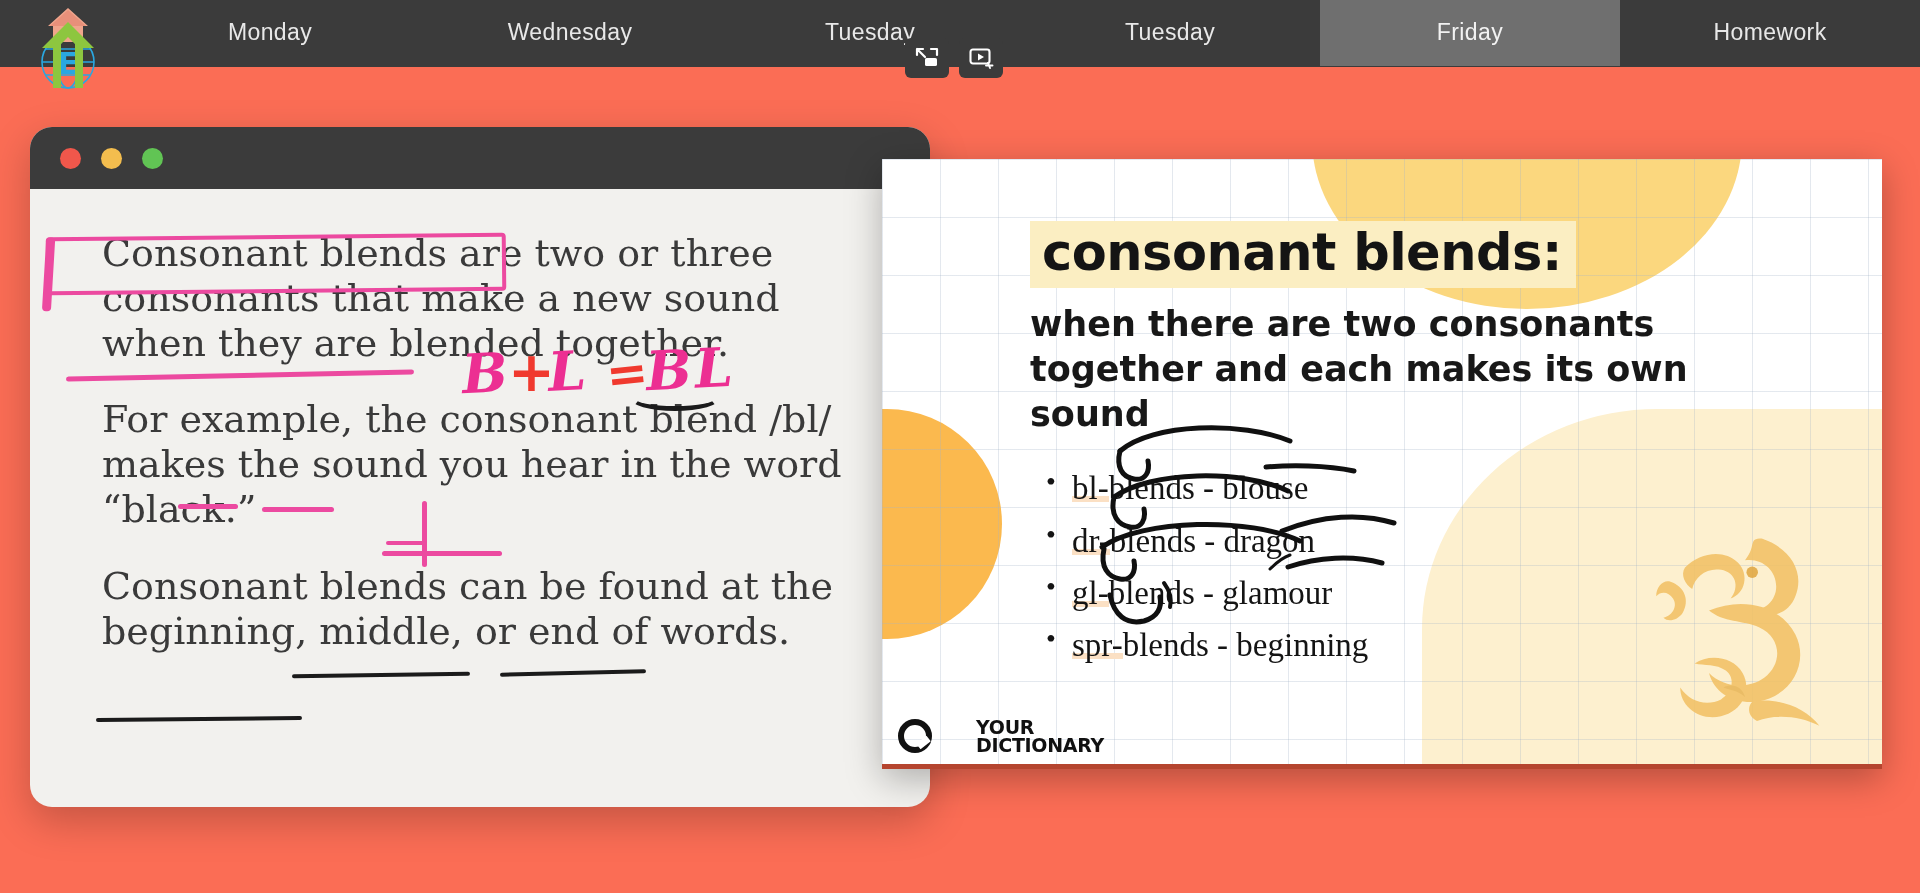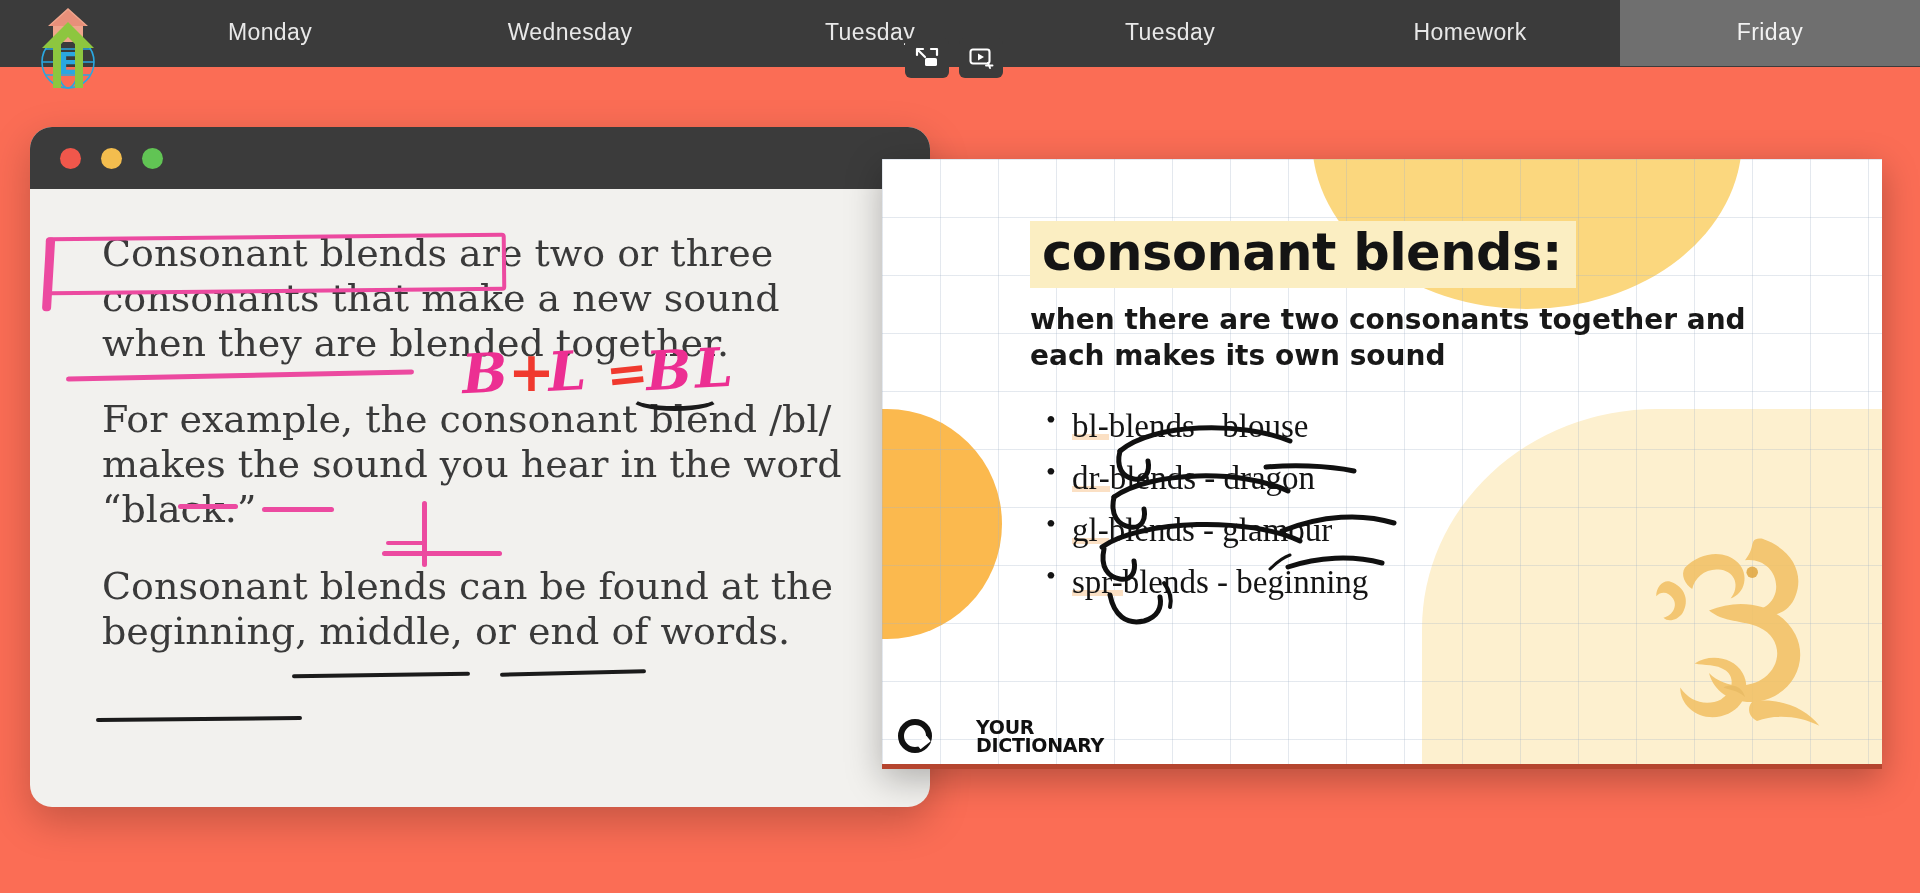--- a/index.html
+++ b/index.html
@@ -153,21 +153,21 @@
     display:inline-block;
     font-size:51px; font-weight:bold;
     font-family:"DejaVu Sans", sans-serif;
     color:#141414;
     background:#fbeec2;
     padding:2px 14px 6px 12px;
     letter-spacing:-.5px;
   }
   .slide-sub{
     margin-top:14px;
-    font-size:28px; line-height:1.28;
+    font-size:35px; line-height:1.28;
     font-family:"DejaVu Sans", sans-serif;
     font-weight:600; color:#181818;
     max-width:760px;
   }
   .slide-list{ margin-top:26px; list-style:none; }
   .slide-list li{
     font-size:33px; line-height:1.58;
     font-family:Liberation Serif, serif;
     color:#141414;
     padding-left:42px; position:relative;
@@ -216,22 +216,22 @@
       <path d="M20 22 L40 4 L60 22 L55 22 L55 38 L25 38 L25 22 Z" fill="#f0a58c"></path>
       <path d="M40 6 L58 22 L22 22 Z" fill="#e8907a"></path>
       <path d="M40 18 L66 44 L55 44 L55 84 L47 84 L47 40 L40 33 L33 40 L33 84 L25 84 L25 44 L14 44 Z" fill="#8dc63f"></path>
     </svg>
   </div>
   <div class="nav-tabs">
     <div class="nav-tab">Monday</div>
     <div class="nav-tab">Wednesday</div>
     <div class="nav-tab">Tuesday</div>
     <div class="nav-tab">Tuesday</div>
+    <div class="nav-tab active">Friday</div>
     <div class="nav-tab">Homework</div>
-    <div class="nav-tab active">Friday</div>
   </div>
 </div>
 
 <div class="nav-float-icons">
   <div class="float-icon">
     <svg width="26" height="24" viewBox="0 0 26 24">
       <path d="M3 3 L3 9 M3 3 L9 3 M3 3 L11 11" stroke="#fff" stroke-width="2.2" fill="none" stroke-linecap="round"></path>
       <path d="M23 3 L23 9 M23 3 L17 3" stroke="#fff" stroke-width="2.2" fill="none" stroke-linecap="round"></path>
       <rect x="11" y="12" width="12" height="8" rx="1.6" fill="#fff"></rect>
     </svg>

